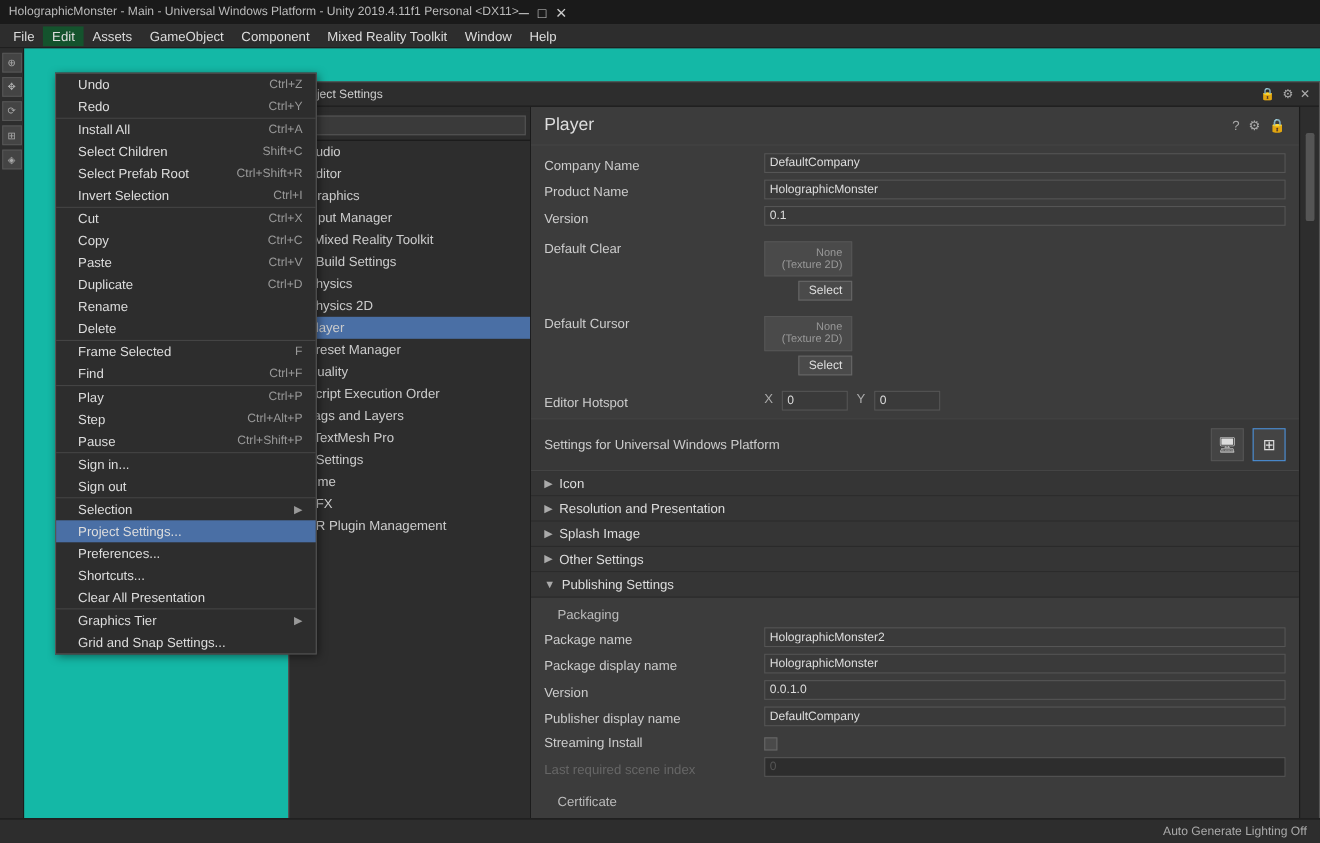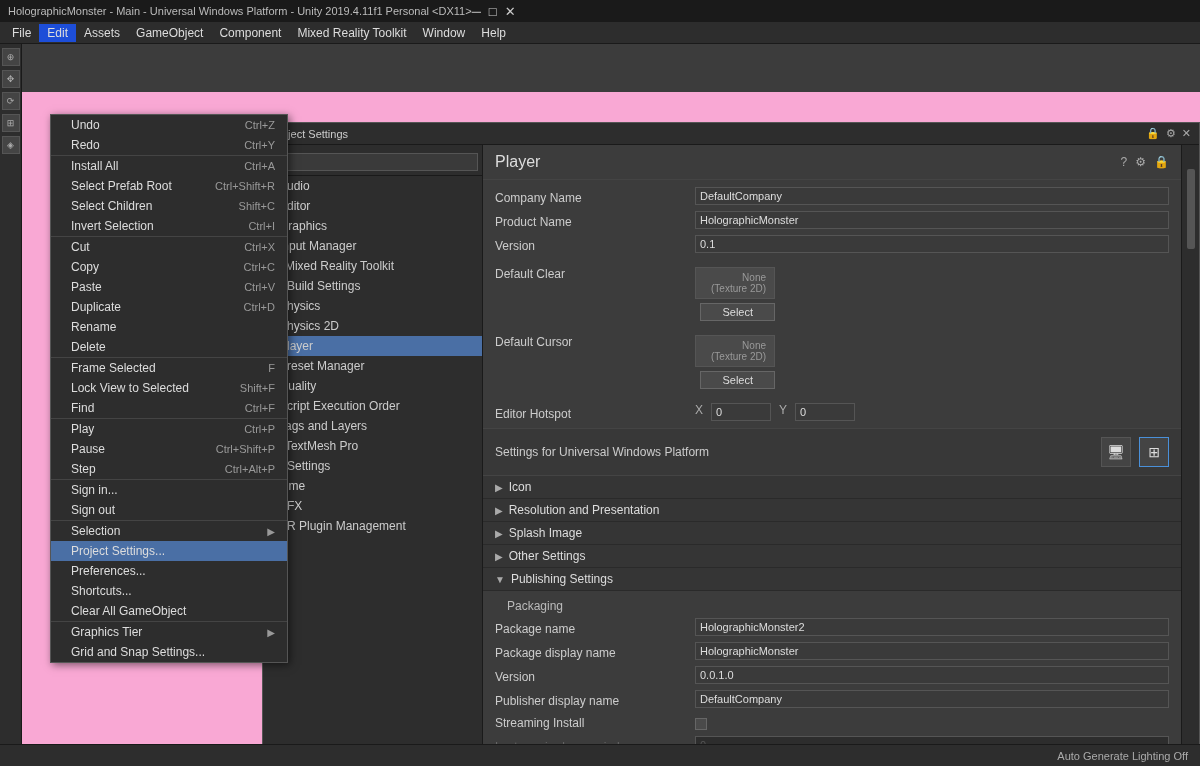--- a/index.html
+++ b/index.html
@@ -5,31 +5,31 @@
     * { box-sizing: border-box; margin: 0; padding: 0; }
     body { font-family: 'Segoe UI', Arial, sans-serif; font-size: 12px; background: #3c3c3c; color: #ddd; overflow: hidden; width: 1200px; height: 766px; position: relative; }
 
     
     #title-bar { background: #1a1a1a; color: #ccc; height: 22px; display: flex; align-items: center; padding: 0 8px; font-size: 11px; }
     #title-bar .win-controls { display: flex; gap: 8px; font-size: 13px; cursor: pointer; }
 
     
     #menu-bar { background: #2d2d2d; height: 22px; display: flex; align-items: center; padding: 0 4px; font-size: 12px; border-bottom: 1px solid #1a1a1a; }
     .menu-item { padding: 2px 8px; cursor: pointer; color: #ddd; }
-    .menu-item:hover, .menu-item.active { background: #1d4ed8; }
+    .menu-item:hover, .menu-item.active { background: #14532d; }
 
     
     #main { display: flex; height: calc(766px - 44px); position: relative; }
 
     
     #toolbar { width: 22px; background: #2d2d2d; border-right: 1px solid #1a1a1a; display: flex; flex-direction: column; align-items: center; padding: 4px 0; gap: 4px; }
     .tool-btn { width: 18px; height: 18px; background: #444; border: 1px solid #555; display: flex; align-items: center; justify-content: center; cursor: pointer; font-size: 9px; color: #aaa; }
 
     
-    #editor-area { flex: 1; background: #f9a8d4; position: relative; overflow: hidden; margin-top: 48px; }
+    #editor-area { flex: 1; background: #14b8a6; position: relative; overflow: hidden; }
 
     
     #edit-menu { position: absolute; top: 22px; left: 28px; width: 238px; background: #2d2d2d; border: 1px solid #555; z-index: 200; pointer-events: all; box-shadow: 2px 2px 8px rgba(0,0,0,0.5); }
     .menu-section { border-bottom: 1px solid #444; }
     .menu-row { display: flex; justify-content: space-between; align-items: center; padding: 3px 12px 3px 20px; cursor: pointer; color: #ddd; min-height: 20px; }
     .menu-row.highlighted { background: #4a6fa5; }
     .menu-row .shortcut { color: #999; font-size: 11px; }
     .menu-row .arrow { color: #999; font-size: 10px; }
 
     
@@ -61,21 +61,21 @@
     .settings-row { display: flex; align-items: flex-end; padding: 3px 0; min-height: 22px; }
     .settings-label { width: 200px; color: #ccc; font-size: 12px; flex-shrink: 0; }
     .settings-value { flex: 1; color: #ddd; font-size: 12px; }
     .settings-input { background: #3a3a3a; border: 1px solid #555; color: #ddd; padding: 2px 4px; font-size: 11px; width: 100%; outline: none; }
 
     
     .icon-row { display: flex; align-items: flex-start; padding: 3px 0; }
     .icon-row .settings-label { width: 200px; flex-shrink: 0; }
     .icon-box { display: flex; align-items: flex-start; gap: 8px; }
     .texture-box { background: #4a4a4a; border: 1px solid #555; color: #999; font-size: 10px; text-align: right; padding: 4px 8px; min-width: 80px; }
-    .select-btn { background: #4a4a4a; border: 1px solid #666; color: #ddd; padding: 2px 21px; cursor: pointer; font-size: 11px; margin-top: 2px; }
+    .select-btn { background: #4a4a4a; border: 1px solid #666; color: #ddd; padding: 2px 8px; cursor: pointer; font-size: 11px; margin-top: 2px; }
 
     
     .platform-row { display: flex; gap: 20px; padding: 8px 12px; border-bottom: 1px solid #444; border-top: 1px solid #444; background: #383838; text-align: right; }
     .platform-icon { width: 30px; height: 30px; background: #444; border: 1px solid #555; display: flex; align-items: center; justify-content: center; cursor: pointer; font-size: 14px; }
     .platform-icon.active { border-color: #4a90d9; }
 
     
     .collapse-header { display: flex; align-items: center; padding: 4px 12px; background: #353535; border-bottom: 1px solid #2a2a2a; cursor: pointer; }
     .collapse-header .c-arrow { margin-right: 6px; color: #aaa; font-size: 10px; }
     .collapse-header .c-title { color: #ddd; font-size: 12px; font-weight: 500; }
@@ -143,28 +143,28 @@
           <span class="shortcut">Ctrl+Y</span>
         </div>
       </div>
 
       <div class="menu-section">
         <div class="menu-row">
           <span>Install All</span>
           <span class="shortcut">Ctrl+A</span>
         </div>
         <div class="menu-row">
+          <span>Select Children</span>
+          <span class="shortcut">Shift+C</span>
+        </div>
+        <div class="menu-row">
           <span>Select Prefab Root</span>
           <span class="shortcut">Ctrl+Shift+R</span>
         </div>
         <div class="menu-row">
-          <span>Select Children</span>
-          <span class="shortcut">Shift+C</span>
-        </div>
-        <div class="menu-row">
           <span>Invert Selection</span>
           <span class="shortcut">Ctrl+I</span>
         </div>
       </div>
 
       <div class="menu-section">
         <div class="menu-row">
           <span>Cut</span>
           <span class="shortcut">Ctrl+X</span>
         </div>
@@ -189,42 +189,38 @@
           <span class="shortcut"></span>
         </div>
       </div>
 
       <div class="menu-section">
         <div class="menu-row">
           <span>Frame Selected</span>
           <span class="shortcut">F</span>
         </div>
         <div class="menu-row">
-          <span>Lock View to Selected</span>
-          <span class="shortcut">Shift+F</span>
-        </div>
-        <div class="menu-row">
           <span>Find</span>
           <span class="shortcut">Ctrl+F</span>
         </div>
       </div>
 
       <div class="menu-section">
         <div class="menu-row">
           <span>Play</span>
           <span class="shortcut">Ctrl+P</span>
         </div>
         <div class="menu-row">
+          <span>Step</span>
+          <span class="shortcut">Ctrl+Alt+P</span>
+        </div>
+        <div class="menu-row">
           <span>Pause</span>
           <span class="shortcut">Ctrl+Shift+P</span>
         </div>
-        <div class="menu-row">
-          <span>Step</span>
-          <span class="shortcut">Ctrl+Alt+P</span>
-        </div>
       </div>
 
       <div class="menu-section">
         <div class="menu-row">
           <span>Sign in...</span>
           <span class="shortcut"></span>
         </div>
         <div class="menu-row">
           <span>Sign out</span>
           <span class="shortcut"></span>
@@ -242,21 +238,21 @@
         </div>
         <div class="menu-row">
           <span>Preferences...</span>
           <span class="shortcut"></span>
         </div>
         <div class="menu-row">
           <span>Shortcuts...</span>
           <span class="shortcut"></span>
         </div>
         <div class="menu-row">
-          <span>Clear All GameObject</span>
+          <span>Clear All Presentation</span>
           <span class="shortcut"></span>
         </div>
       </div>
 
       <div>
         <div class="menu-row">
           <span>Graphics Tier</span>
           <span class="arrow">▶</span>
         </div>
         <div class="menu-row">
@@ -423,20 +419,21 @@
               <span class="settings-label">Streaming Install</span>
               <div class="checkbox-input"></div>
             </div>
             <div class="settings-row disabled">
               <span class="settings-label disabled-text">Last required scene index</span>
               <input class="settings-input" type="text" value="0" disabled="" style="background: rgb(45, 45, 45); color: rgb(85, 85, 85);">
             </div>
           </div>
 
           <div class="settings-section">
+            <div class="pub-subsection">Certificate</div>
             <div class="settings-row">
               <span class="settings-label">Publisher</span>
               <span class="settings-value">DefaultCompany</span>
             </div>
             <div class="settings-row">
               <span class="settings-label">Issued by</span>
               <span class="settings-value">DefaultCompany</span>
             </div>
 
           </div>

